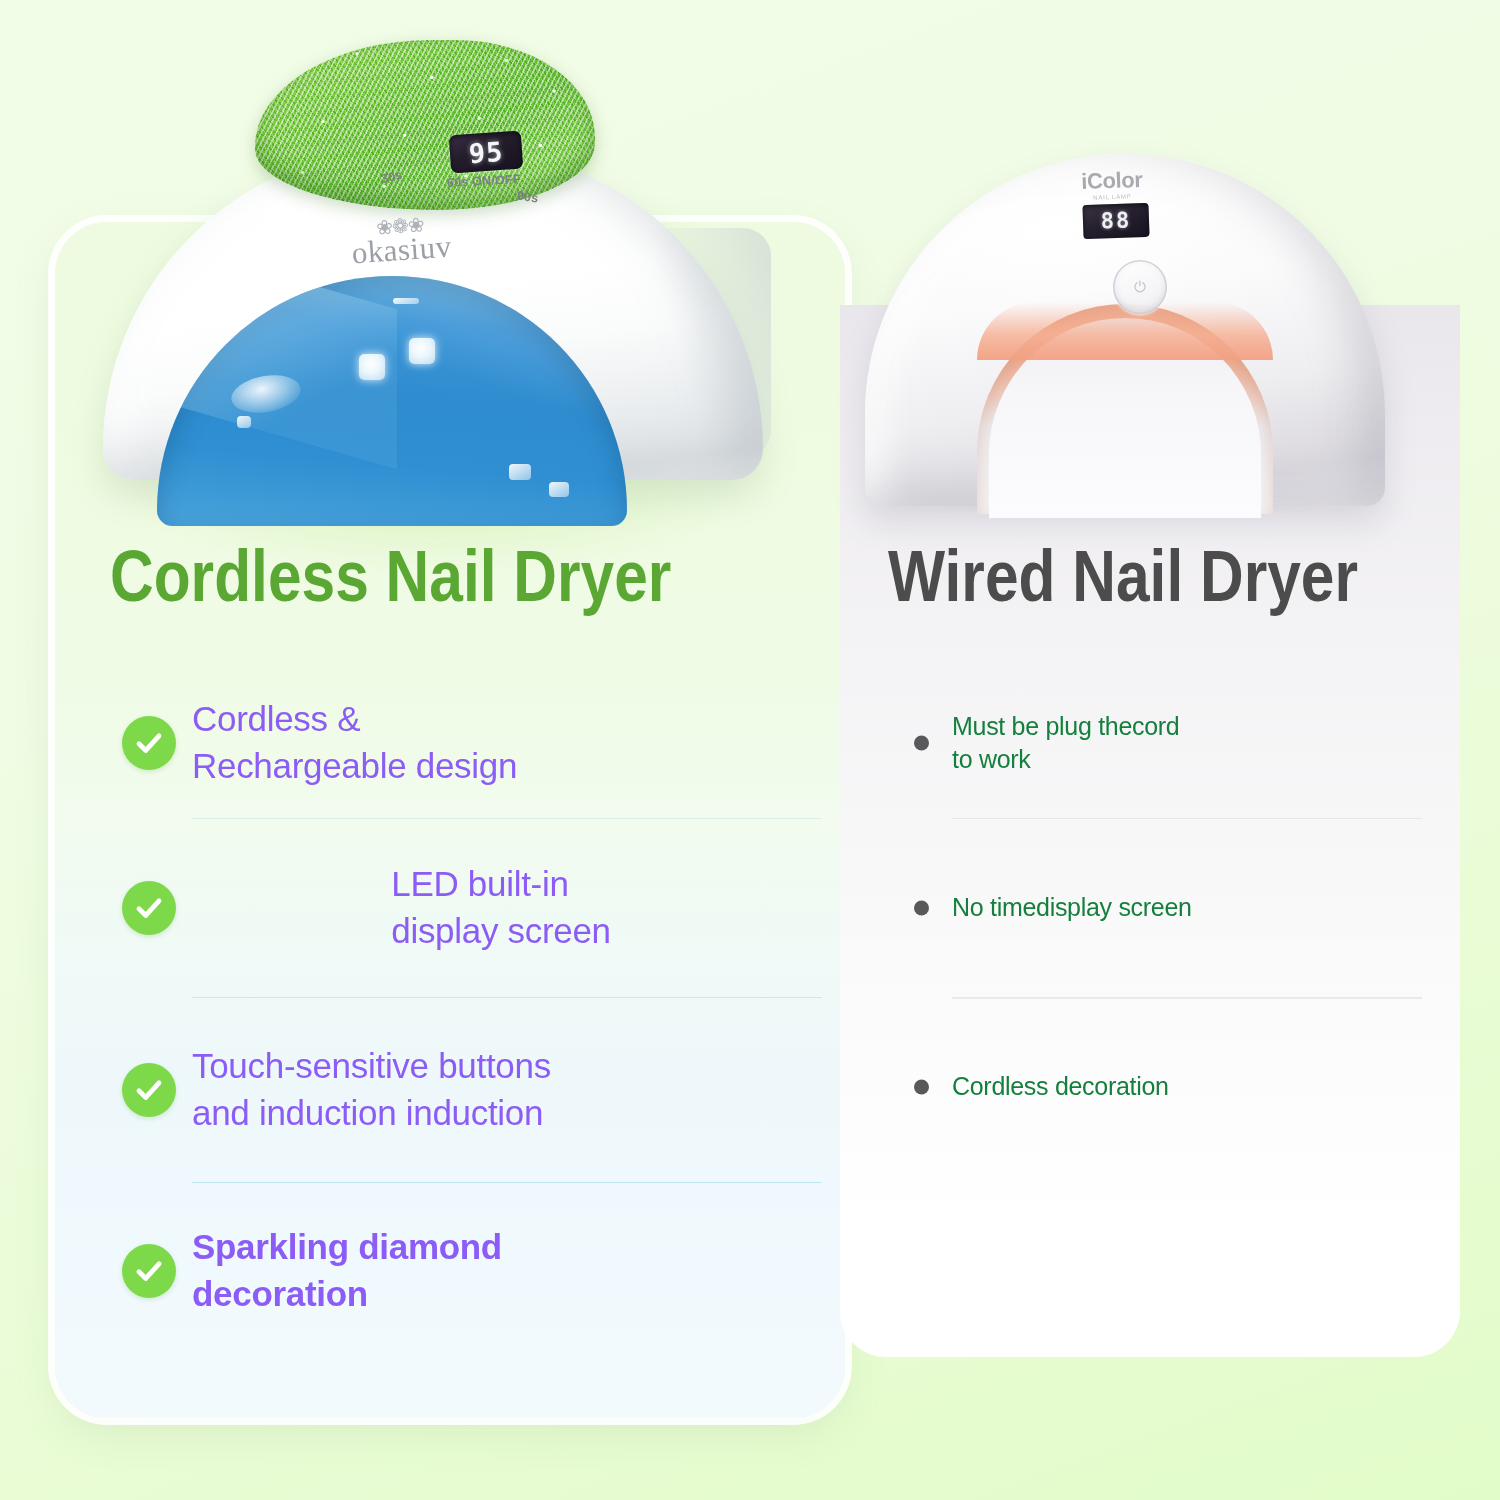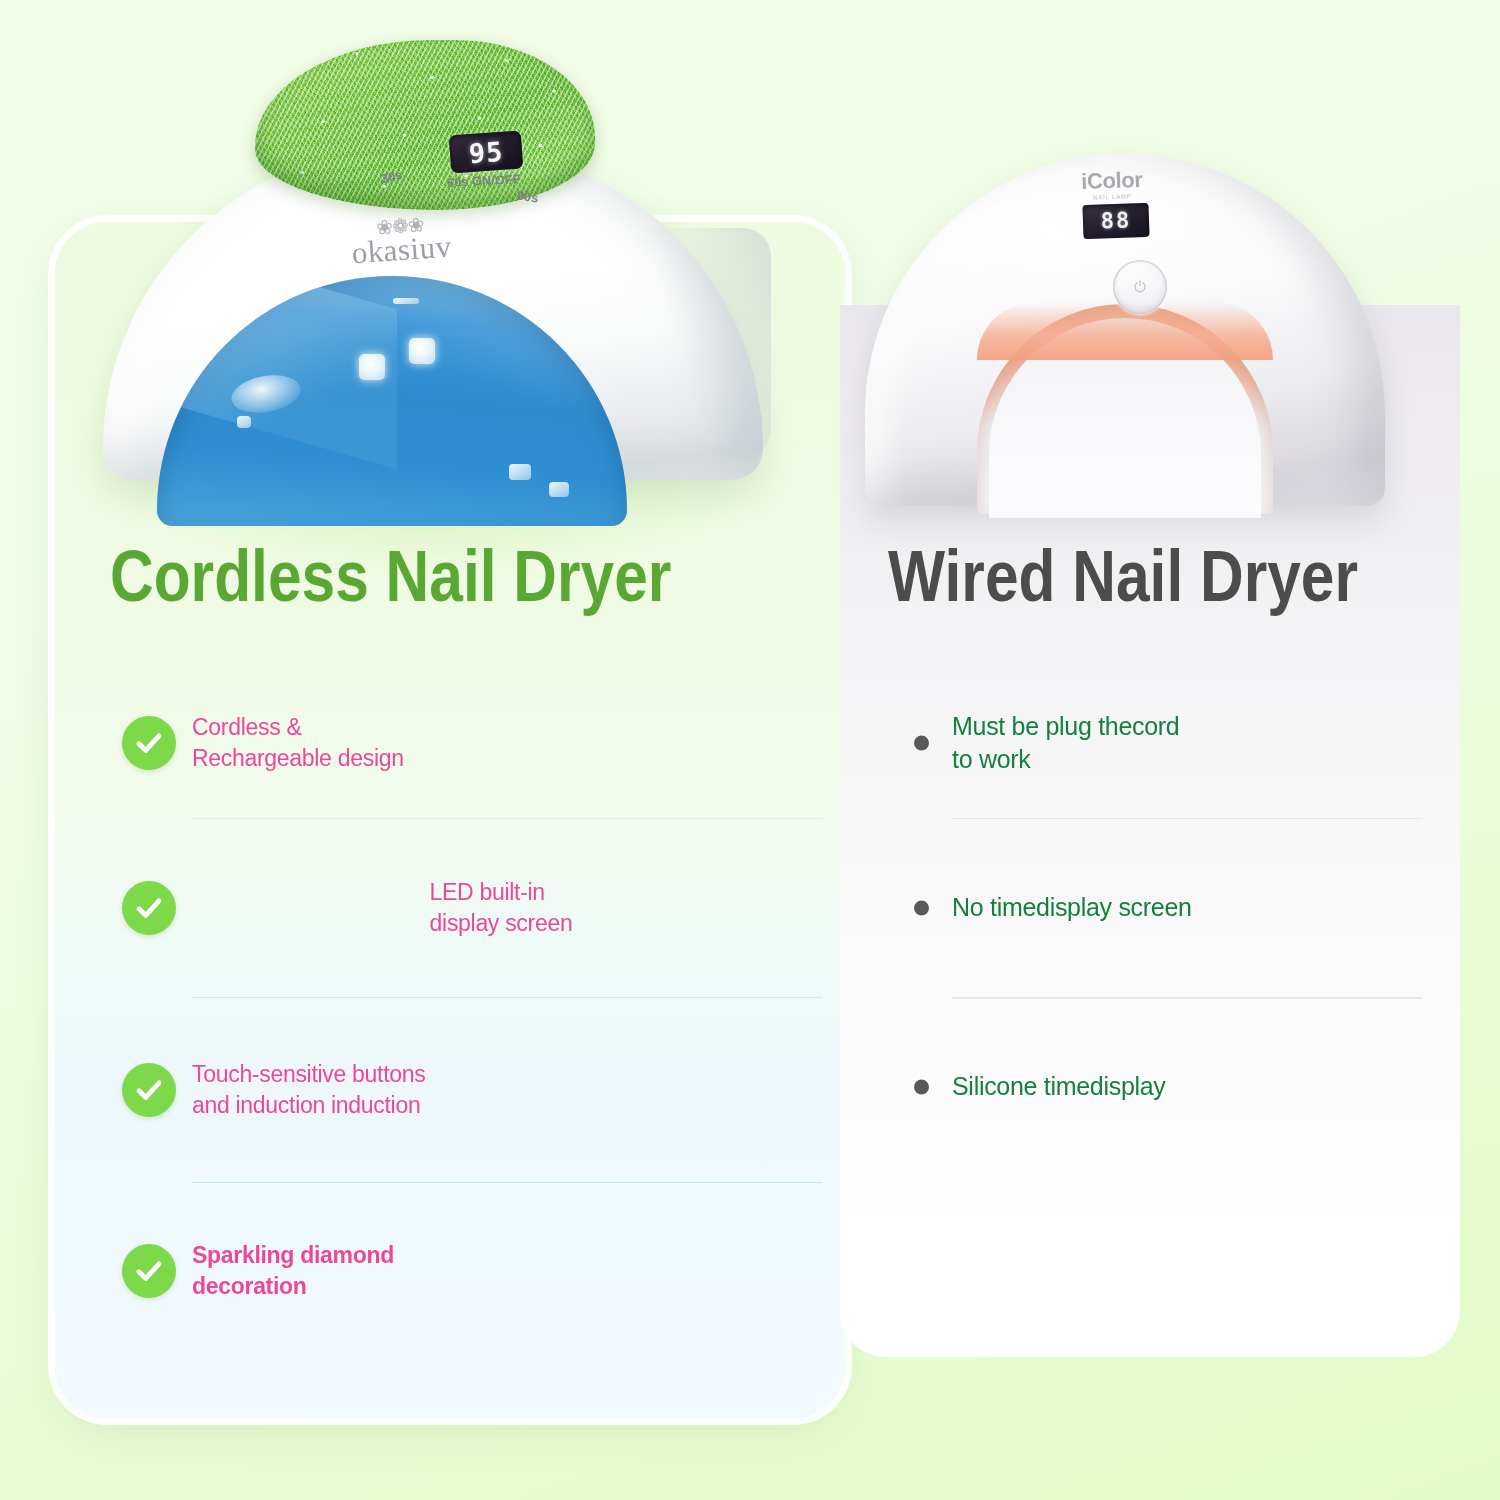--- a/index.html
+++ b/index.html
@@ -248,21 +248,21 @@
   .feat-right { left:890px; top:668px; width:560px; }
 
   .feat {
     position:relative;
     display:flex; align-items:center;
     padding-left:82px;
   }
   .feat-right .feat { padding-left:62px; }
 
   .feat-text {
-    font-size:23px; line-height:1.34; color:#ec4899;
+    font-size:35px; line-height:1.34; color:#8b5cf6;
     letter-spacing:-0.3px; white-space:pre-line;
   }
   .feat-right .feat-text { font-size:25px; color:#15803d; }
 
   .check {
     position:absolute; left:12px; top:50%; transform:translateY(-50%);
     width:54px; height:54px; border-radius:50%;
     background:#7dd84a;
     display:flex; align-items:center; justify-content:center;
     box-shadow: 0 2px 5px rgba(90,160,50,0.2);
@@ -414,16 +414,16 @@
   <div class="feat" style="height:178px;">
     <span class="dot"></span>
     <span class="feat-text">No timedisplay screen</span>
   </div>
   <div class="divider" style="background:#e8e8ea;"></div>
 
   <div class="divider" style="background:#ebebed;"></div>
 
   <div class="feat" style="height:176px;">
     <span class="dot"></span>
-    <span class="feat-text">Silicone timedisplay</span>
+    <span class="feat-text">Cordless decoration</span>
   </div>
 
 </div>
 
 </body></html>

